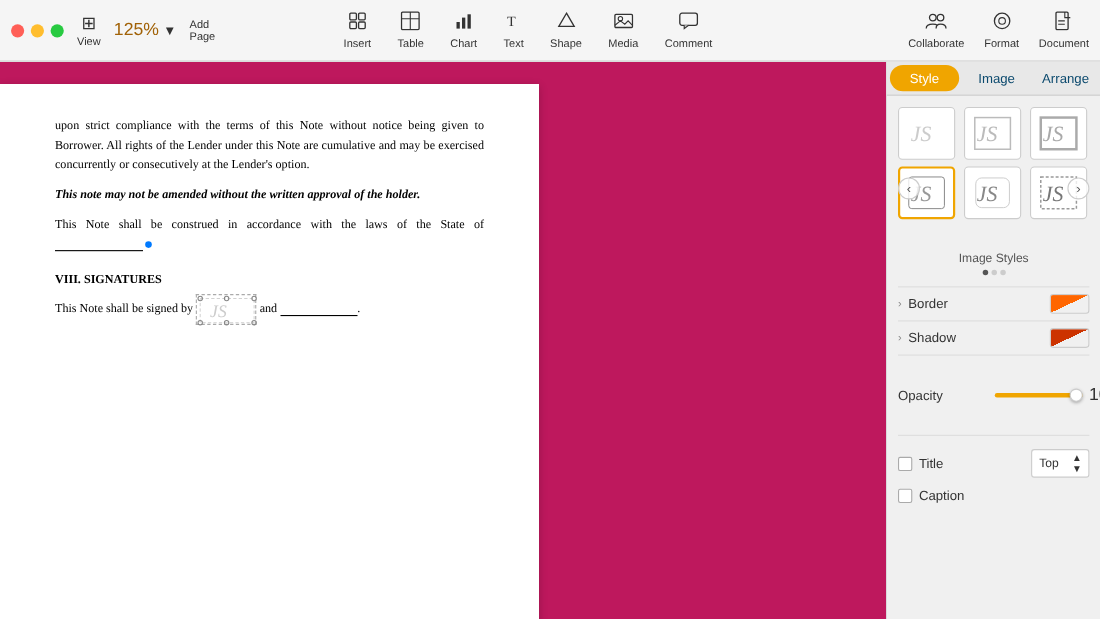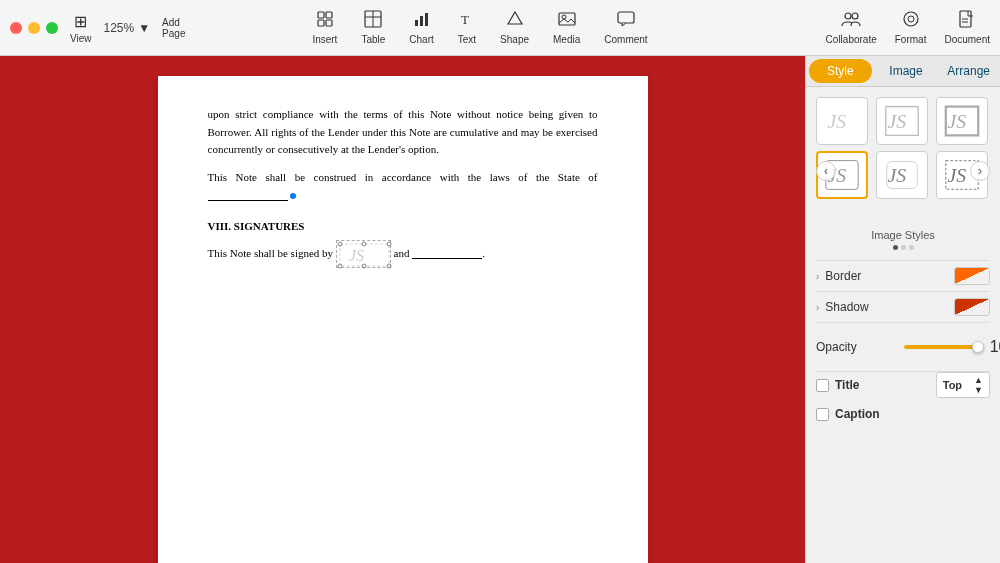--- a/index.html
+++ b/index.html
@@ -51,22 +51,22 @@
       color: #333;
     }
     .zoom-control {
       display: flex;
       align-items: center;
       gap: 4px;
       font-size: 12px;
       color: #333;
     }
     .zoom-value {
-      font-size: 12px;
-      color: #404040;
+      font-size: 16px;
+      color: #a16207;
     }
     .app-controls {
       display: flex;
       align-items: center;
       gap: 6px;
     }
     .traffic-light {
       width: 12px;
       height: 12px;
       border-radius: 50%;
@@ -78,25 +78,25 @@
     
     .main {
       display: flex;
       flex: 1;
       overflow: hidden;
     }
 
     
     .doc-area {
       flex: 1;
-      background: #b91c1c;
+      background: #be185d;
       overflow: auto;
       display: flex;
       flex-direction: column;
-      align-items: center;
+      align-items: flex-start;
       padding: 20px 0;
       position: relative;
     }
 
     .page {
       background: white;
       width: 490px;
       min-height: 500px;
       padding: 30px 50px;
       box-shadow: 0 2px 8px rgba(0,0,0,0.2);
@@ -279,21 +279,21 @@
     }
 
     .color-preview-shadow {
       background: linear-gradient(to bottom right, #cc3300 50%, transparent 50%);
     }
 
     .opacity-row {
       display: flex;
       align-items: center;
       justify-content: space-between;
-      padding: 8px 0;
+      padding: 20px 0;
       border-top: 1px solid #ddd;
       gap: 47px;
     }
     .opacity-label {
       font-size: 12px;
       color: #333;
     }
     .opacity-slider-wrap {
       display: flex;
       align-items: center;
@@ -341,22 +341,21 @@
       width: 13px;
       height: 13px;
       border: 1px solid #aaa;
       border-radius: 2px;
       background: white;
       flex-shrink: 0;
     }
 
     .title-caption-section {
       border-top: 1px solid #ddd;
-      padding-top: 0;
-      font-weight: bold;
+      padding-top: 12px;
     }
 
     .title-row {
       display: flex;
       align-items: center;
       justify-content: space-between;
       margin-bottom: 4px;
     }
 
     .title-dropdown {
@@ -521,20 +520,23 @@
 
 <div class="main">
 
   <div class="doc-area">
     <div class="page">
       <div class="doc-text">
         <p>
           upon strict compliance with the terms of this Note without notice being given to Borrower. All rights of the Lender under this Note are cumulative and may be exercised concurrently or consecutively at the Lender's option.
         </p>
         <p>
+          <strong class="italic-bold">This note may not be amended without the written approval of the holder.</strong>
+        </p>
+        <p>
           This Note shall be construed in accordance with the laws of the State of <span class="signature-line"></span><span class="blue-dot"></span>
         </p>
         <p class="section-title">VIII. SIGNATURES</p>
         <p>
           This Note shall be signed by 
           <span class="signature-box">
             <svg width="55" height="28" viewBox="0 0 55 28">
 
               <rect x="3" y="3" width="49" height="22" fill="none" stroke="#aaa" stroke-width="0.5" stroke-dasharray="3,2"></rect>
               <circle cx="3" cy="3" r="2" fill="none" stroke="#888" stroke-width="1"></circle>

